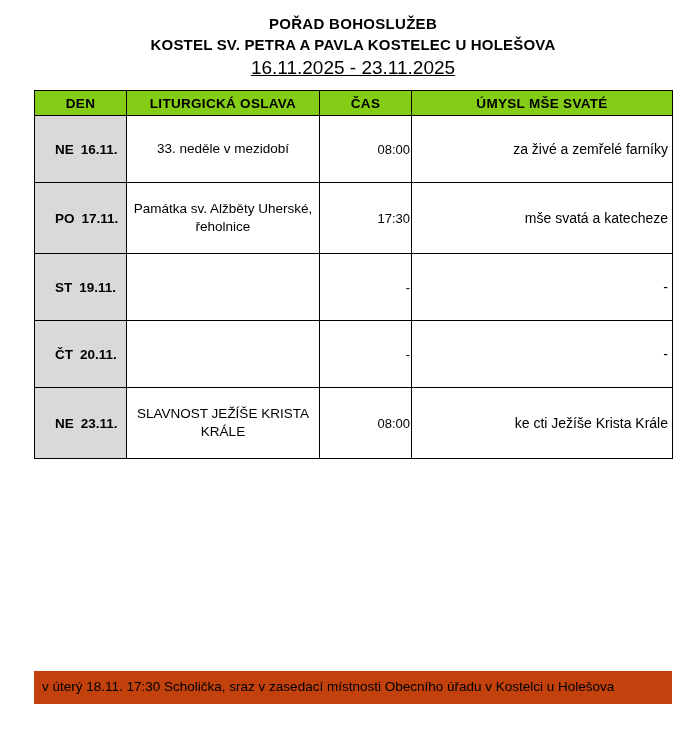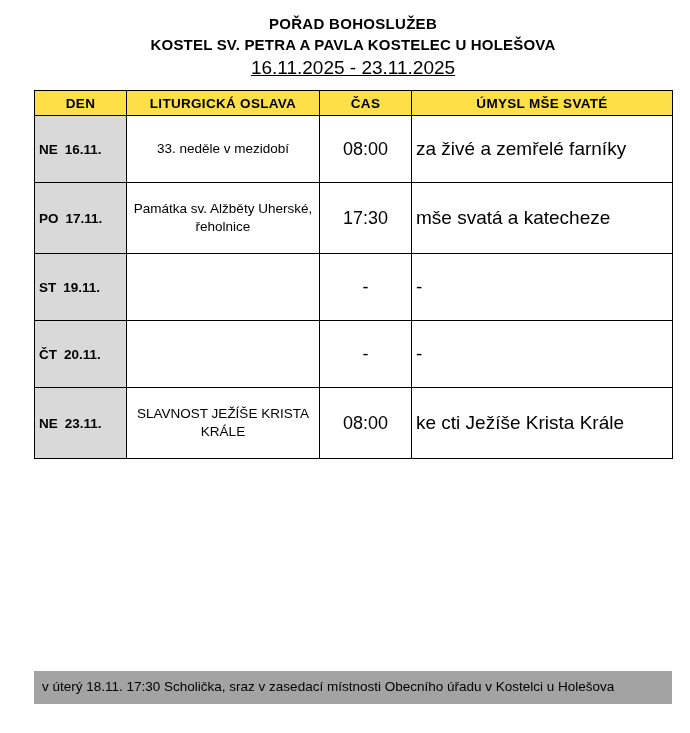--- a/index.html
+++ b/index.html
@@ -52,71 +52,71 @@
     border-collapse: collapse;
     width: 638px;
     table-layout: fixed;
   }
   table.schedule th,
   table.schedule td {
     border: 1px solid #000000;
     vertical-align: middle;
   }
   table.schedule thead th {
-    background: #fde047;
+    background: #84cc16;
     font-size: 13.5px;
     font-weight: bold;
     text-align: center;
     height: 22px;
     padding: 1px 2px;
     letter-spacing: 0.3px;
   }
   col.c-day    { width: 92px; }
   col.c-feast  { width: 193px; }
   col.c-time   { width: 92px; }
   col.c-intent { width: 261px; }
 
   table.schedule td.day {
     background: #d9d9d9;
     font-size: 13.5px;
     font-weight: bold;
     text-align: left;
-    padding-left: 4px;
+    padding-left: 20px;
     white-space: nowrap;
   }
   table.schedule td.day .dow {
     padding-right: 7px;
   }
   table.schedule td.feast {
     font-size: 13.5px;
     text-align: center;
     line-height: 18px;
     padding: 17px 4px;
   }
   table.schedule td.time {
-    font-size: 18px;
-    text-align: center;
+    font-size: 13px;
+    text-align: right;
   }
   table.schedule td.intent {
-    font-size: 19px;
-    text-align: left;
+    font-size: 14px;
+    text-align: right;
     line-height: 18px;
     padding: 20px 4px;
   }
   table.schedule tbody tr {
     height: 67px;
   }
 
   .footer {
     position: absolute;
     left: 26px;
     top: 671px;
     width: 638px;
     box-sizing: border-box;
-    background: #a3a3a3;
+    background: #c2410c;
     font-size: 13.5px;
     line-height: 20px;
     padding: 6px 8px 7px 8px;
   }
 </style>
 </head>
 <body>
 
 <div class="page">
 

